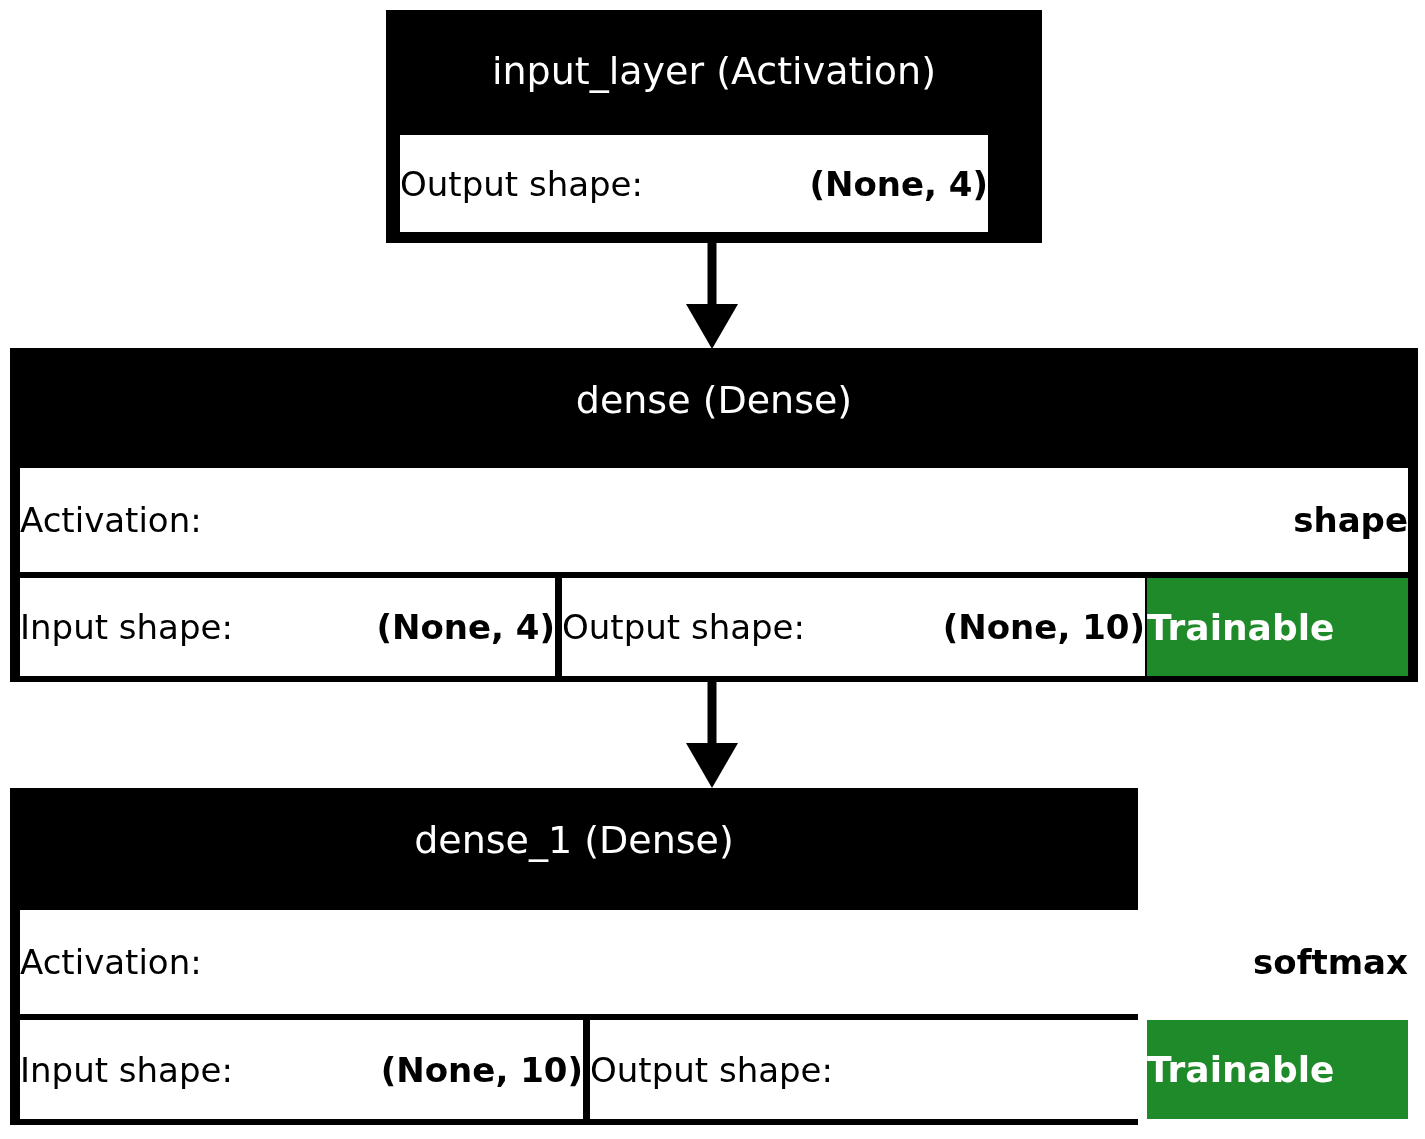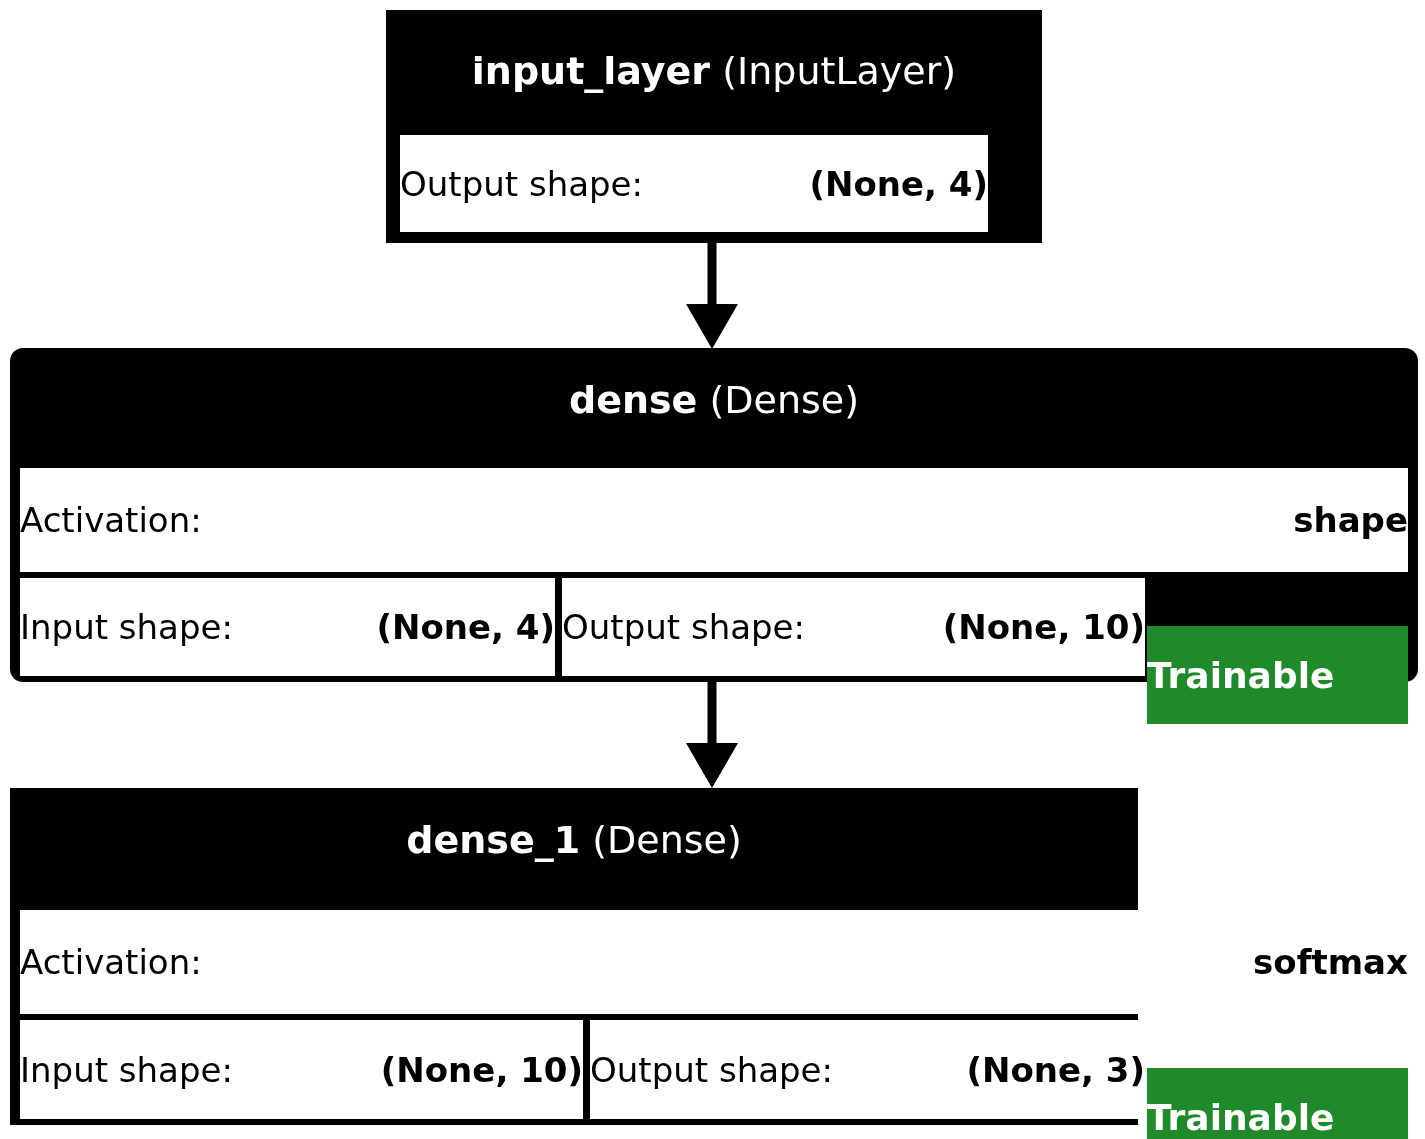--- a/index.html
+++ b/index.html
@@ -31,21 +31,21 @@
 
   .node-title {
     position: absolute;
     left: 0;
     right: 0;
     color: #ffffff;
     text-align: center;
     white-space: nowrap;
     line-height: 1;
   }
-  .node-title .nm { font-weight: bold; }
+  .node-title .nm { font-weight: normal; }
   .node-title .ty { font-weight: normal; }
 
   
   .cell {
     position: absolute;
     background: #ffffff;
     color: #000000;
     display: flex;
     align-items: center;
     justify-content: space-between;
@@ -54,21 +54,20 @@
     overflow: hidden;
   }
   .cell .lbl { font-weight: normal; }
   .cell .val { font-weight: bold; }
   .cell .lbl + .val { margin-left: .30em; }
 
   .cell.trainable {
     background: #1f8a29;
     color: #ffffff;
     font-weight: bold;
-    margin-top: 48px;
   }
 
   
   .arrow {
     position: absolute;
   }
   .arrow .shaft {
     position: absolute;
     left: 50%;
     top: 0;
@@ -88,34 +87,34 @@
     border-top: 45px solid #000000;
   }
 </style>
 </head>
 <body>
 
 <div id="canvas">
 
   <div class="node" style="left:386px; top:10px; width:656px; height:233px;">
     <div class="node-title" style="top:42px; font-size:38px;">
-      <span class="nm">input_layer</span><span>&nbsp;</span><span class="ty">(InputLayer)</span>
+      <span class="nm">input_layer</span><span>&nbsp;</span><span class="ty">(Activation)</span>
     </div>
     <div class="cell" style="left:14px; top:125px; width:588px; height:97px; font-size:34px;">
       <span class="lbl">Output shape:</span>
       <span class="val">(None, 4)</span>
     </div>
   </div>
 
   <div class="arrow" style="left:686px; top:243px; width:52px; height:106px;">
     <div class="shaft" style="height:66px;"></div>
     <div class="head"></div>
   </div>
 
-  <div class="node" style="left:10px; top:348px; width:1408px; height:334px;border-radius:13px;">
+  <div class="node" style="left:10px; top:348px; width:1408px; height:334px;">
     <div class="node-title" style="top:33px; font-size:38px;">
       <span class="nm">dense</span><span>&nbsp;</span><span class="ty">(Dense)</span>
     </div>
 
     <div class="cell" style="left:10px; top:120px; width:1388px; height:104px; font-size:34px;">
       <span class="lbl">Activation:</span>
       <span class="val">shape</span>
     </div>
 
     <div class="cell" style="left:10px; top:230px; width:535px; height:98px; font-size:34px;">
@@ -145,20 +144,19 @@
       <span class="lbl">Activation:</span>
       <span class="val">softmax</span>
     </div>
 
     <div class="cell" style="left:10px; top:232px; width:563px; height:99px; font-size:34px;">
       <span class="lbl">Input shape:</span>
       <span class="val">(None, 10)</span>
     </div>
     <div class="cell" style="left:580px; top:232px; width:555px; height:99px; font-size:34px;">
       <span class="lbl">Output shape:</span>
-      <span class="val">(None, 3)</span>
     </div>
     <div class="cell trainable" style="left:1137px; top:232px; width:261px; height:99px; font-size:36px;">
       <span class="val">Trainable</span>
     </div>
   </div>
 
 </div>
 
 </body></html>

